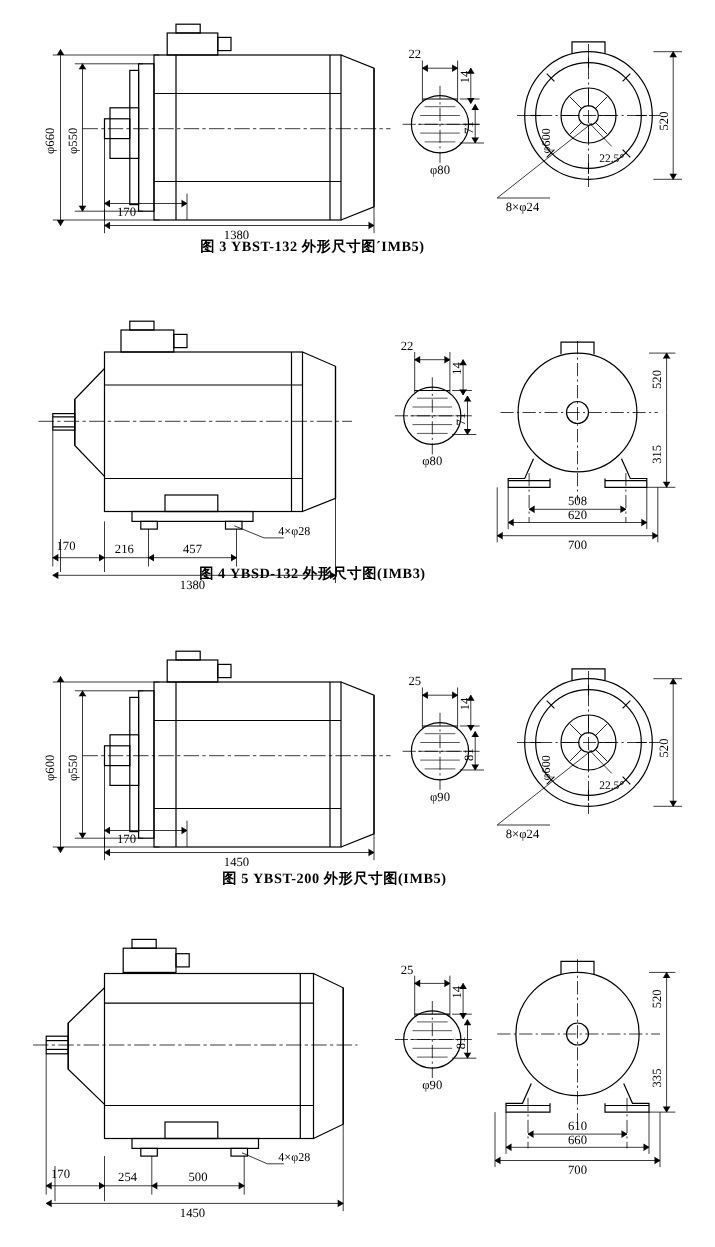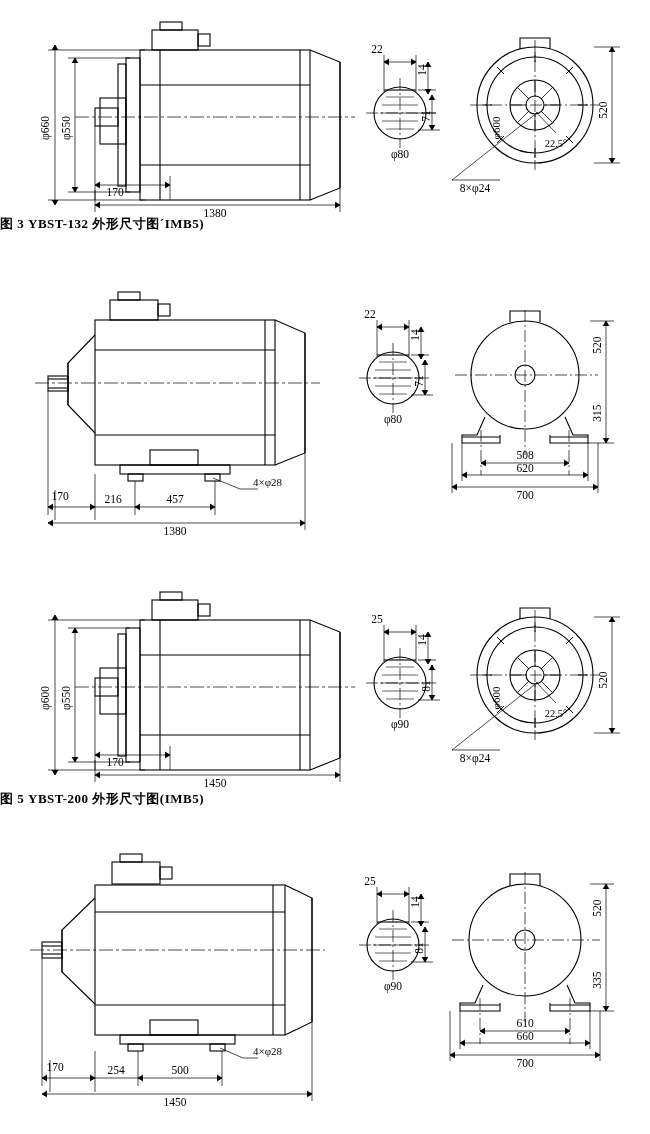--- a/index.html
+++ b/index.html
@@ -1,19 +1,19 @@
 <!DOCTYPE html>
 <html><head>
 <meta charset="utf-8">
 <style>
   html,body{margin:0;padding:0;background:#fff;}
   body{width:650px;height:1134px;position:relative;font-family:"Liberation Serif",serif;color:#000;overflow:hidden;}
   .page{position:absolute;left:0;top:0;width:650px;height:1134px;}
   .fig{position:absolute;left:0;width:650px;}
-  .caption{position:absolute;width:568px;font-size:13px;font-weight:bold;font-family:"Liberation Serif",serif;letter-spacing:0.5px;}
+  .caption{position:absolute;width:568px;text-align:center;font-size:13px;font-weight:bold;font-family:"Liberation Serif",serif;letter-spacing:0.5px;}
   svg{display:block;}
   text{font-family:"Liberation Serif",serif;}
 </style>
 </head>
 <body>
 
 <div class="page">
 
   <div class="fig" style="top:0px;height:250px;">
     <svg width="650" height="250" viewBox="0 0 650 250">
@@ -296,20 +296,21 @@
         <path d="M593,209 L598,212 L593,215" fill="#000"></path>
         <line x1="452" y1="168" x2="452" y2="218"></line>
         <line x1="598" y1="168" x2="598" y2="218"></line>
       </g>
       <text x="601" y="70" font-size="11.5" text-anchor="middle" transform="rotate(-90,601,70)">520</text>
       <text x="601" y="138" font-size="11.5" text-anchor="middle" transform="rotate(-90,601,138)">315</text>
       <text x="525" y="184" font-size="11.5" text-anchor="middle">508</text>
       <text x="525" y="197" font-size="11.5" text-anchor="middle">620</text>
       <text x="525" y="224" font-size="11.5" text-anchor="middle">700</text>
     </svg>
+    <div class="caption" style="top:237px;">图 4    YBSD-132 外形尺寸图(IMB3)</div>
   </div>
 
   <div class="fig" style="top:570px;height:255px;">
     <svg width="650" height="255" viewBox="0 0 650 255">
       <g stroke="#000" fill="none" stroke-width="1.1">
         <rect x="140" y="50" width="170" height="150"></rect>
         <path d="M310,50 L340,62 L340,188 L310,200"></path>
         <line x1="340" y1="62" x2="340" y2="188"></line>
         <rect x="126" y="58" width="14" height="134"></rect>
         <rect x="118" y="64" width="8" height="122"></rect>
@@ -427,21 +428,21 @@
         <line x1="594" y1="163" x2="620" y2="163"></line>
         <line x1="538" y1="112" x2="452" y2="180"></line>
         <line x1="452" y1="180" x2="500" y2="180"></line>
         <line x1="536" y1="112" x2="556" y2="133"></line>
       </g>
       <text x="607" y="110" font-size="11.5" text-anchor="middle" transform="rotate(-90,607,110)">520</text>
       <text x="500" y="128" font-size="11" text-anchor="middle" transform="rotate(-90,500,128)">φ600</text>
       <text x="556" y="147" font-size="10.5" text-anchor="middle">22.5°</text>
       <text x="475" y="192" font-size="11.5" text-anchor="middle">8×φ24</text>
     </svg>
-    <div class="caption" style="top:220px;">图 5    YBST-200 外形尺寸图(IMB5)</div>
+    <div class="caption" style="top:220px;margin-left:20px;">图 5    YBST-200 外形尺寸图(IMB5)</div>
   </div>
 
   <div class="fig" style="top:840px;height:290px;">
     <svg width="650" height="290" viewBox="0 0 650 290">
       <g stroke="#000" fill="none" stroke-width="1.1">
         <rect x="95" y="45" width="190" height="150"></rect>
         <path d="M285,45 L312,58 L312,182 L285,195"></path>
         <line x1="312" y1="58" x2="312" y2="182"></line>
         <path d="M95,58 L62,90 L62,132 L95,164"></path>
         <line x1="62" y1="90" x2="62" y2="132"></line>

